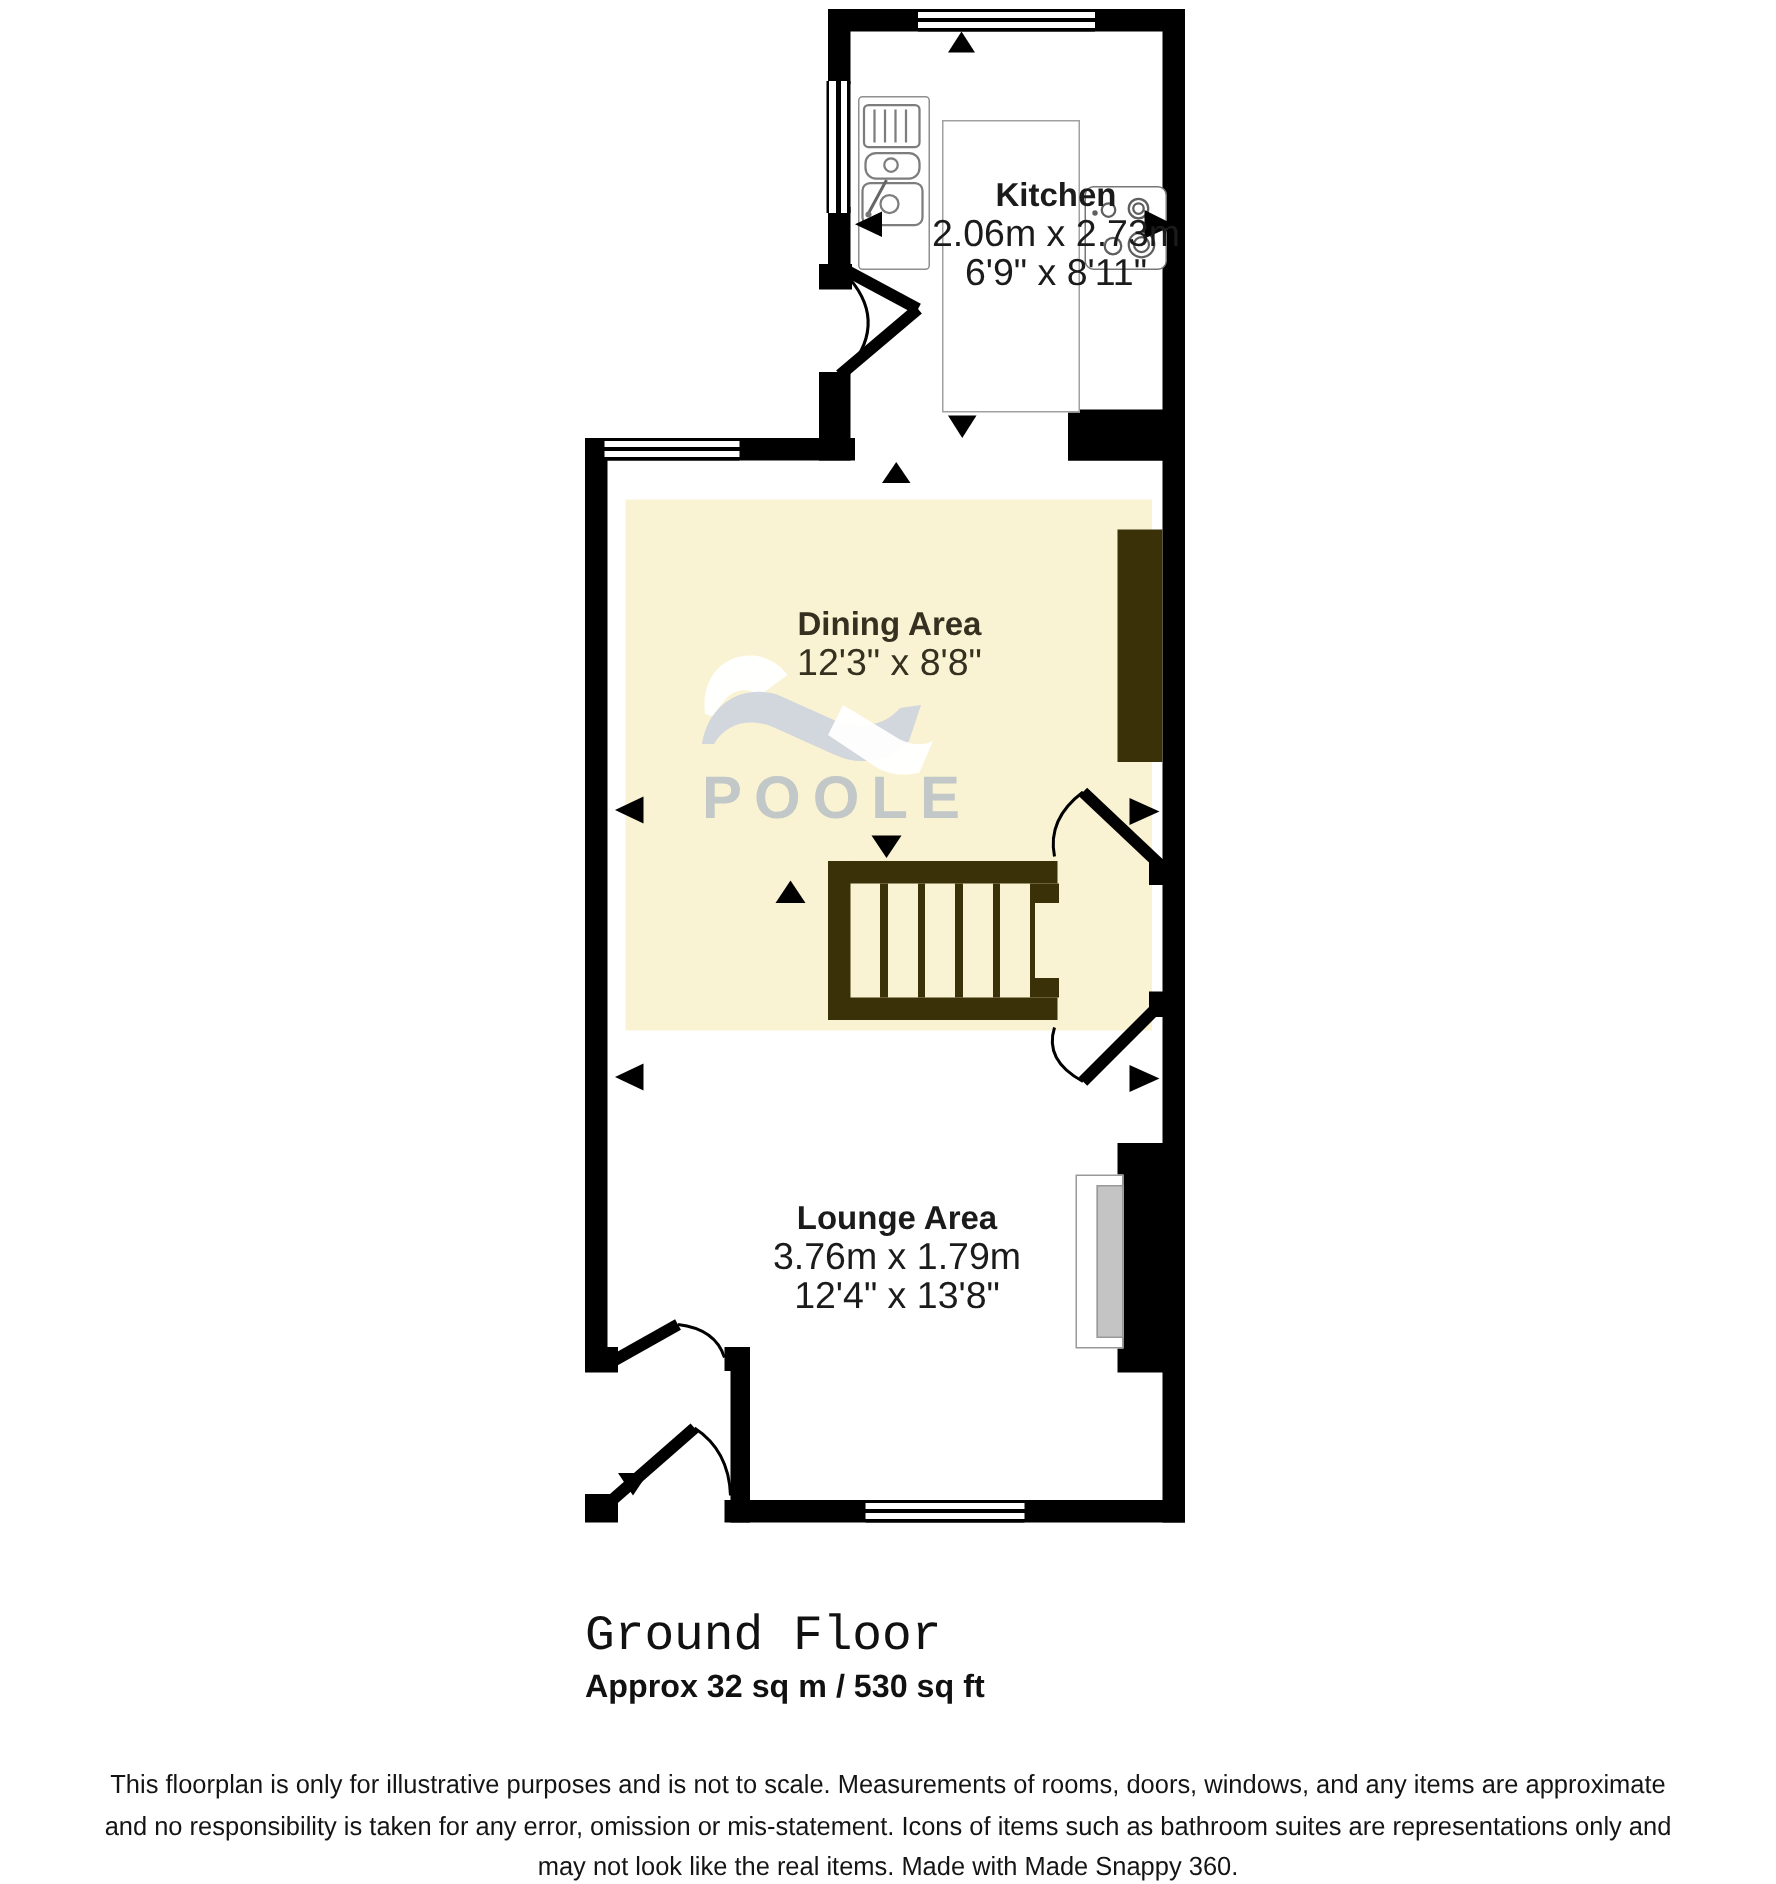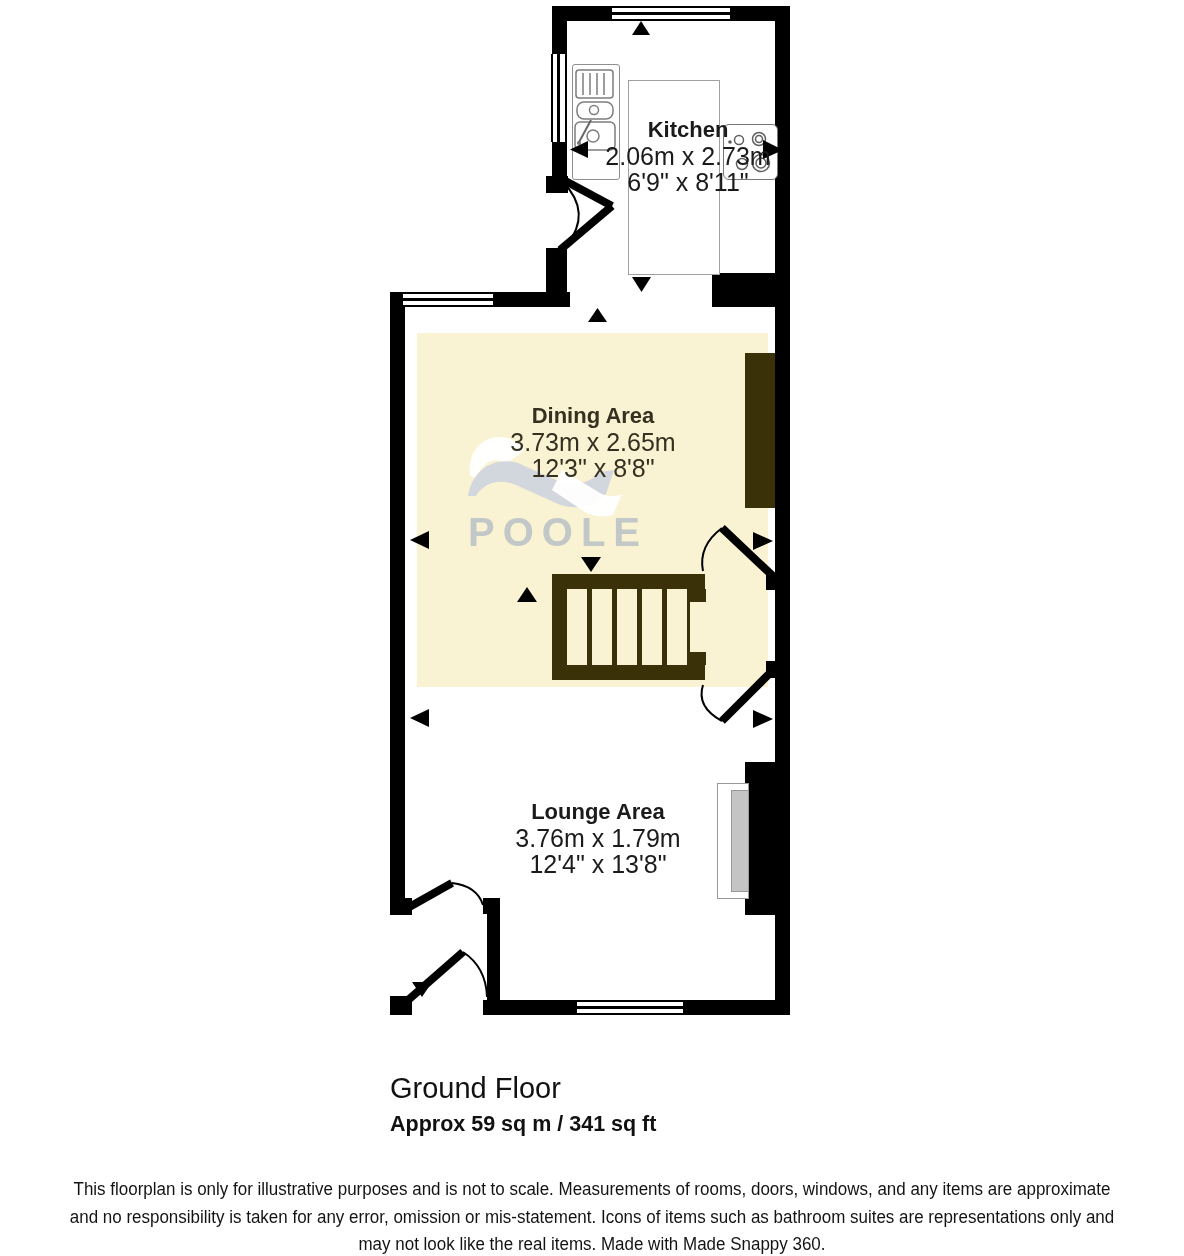--- a/index.html
+++ b/index.html
@@ -14,21 +14,21 @@
   .feature{position:absolute;background:#3a3108;}
   .room-label{position:absolute;text-align:center;color:#1b1b1b;}
   .room-label .nm{font-weight:bold;font-size:22px;line-height:27px;}
   .room-label .dim{font-size:25px;line-height:26px;}
   .dining-text{color:#35301f;}
   .wm-text{position:absolute;font-weight:bold;font-size:40px;letter-spacing:8px;
            color:rgba(158,172,192,0.62);line-height:36px;}
   .steps{position:absolute;background:
     repeating-linear-gradient(90deg,rgba(0,0,0,0) 0 20px,#3a3108 20px 25px);}
   .furn{position:absolute;background:#fff;border:1px solid #a0a0a0;}
-  #floor-label{position:absolute;left:390px;top:1072px;font-size:29px;color:#111;}
+  #floor-label{position:absolute;left:390px;top:1072px;font-size:33px;color:#111;font-family:Liberation Mono, monospace;}
   #area-label{position:absolute;left:390px;top:1112px;font-size:21.5px;font-weight:bold;color:#111;}
   #disclaimer{position:absolute;left:0;top:1176px;width:1184px;text-align:center;
               font-size:17.5px;line-height:27.5px;color:#141414;transform:scaleX(0.97);transform-origin:50% 0;}
   svg{position:absolute;left:0;top:0;}
 </style>
 </head>
 <body>
 
 <div id="canvas">
 
@@ -143,40 +143,39 @@
       <polygon points="429,531 429,549 410,540"></polygon>
       <polygon points="753,532 753,550 773,541"></polygon>
       <polygon points="581,557 601,557 591,572"></polygon>
       <polygon points="517,602 537,602 527,587"></polygon>
       <polygon points="429,709 429,727 410,718"></polygon>
       <polygon points="753,710 753,728 773,719"></polygon>
       <polygon points="412,982 432,982 422,997"></polygon>
     </g>
   </svg>
 
-  <div class="room-label" style="left:568px;top:116px;width:240px;">
+  <div class="room-label" style="left:584px;top:116px;width:240px;">
     <div class="nm">Kitchen</div>
     <div class="dim">2.06m x 2.73m</div>
     <div class="dim">6'9" x 8'11"</div>
   </div>
 
   <div class="room-label dining-text" style="left:473px;top:402px;width:240px;">
     <div class="nm">Dining Area</div>
-    <div class="dim">3.73m x 2.65m</div>
     <div class="dim">12'3" x 8'8"</div>
   </div>
 
   <div class="room-label" style="left:478px;top:786px;width:240px;margin-top:12px;">
     <div class="nm">Lounge Area</div>
     <div class="dim">3.76m x 1.79m</div>
     <div class="dim">12'4" x 13'8"</div>
   </div>
 
   <div id="floor-label">Ground Floor</div>
-  <div id="area-label">Approx 59 sq m / 341 sq ft</div>
+  <div id="area-label">Approx 32 sq m / 530 sq ft</div>
 
   <div id="disclaimer">
     <div>This floorplan is only for illustrative purposes and is not to scale. Measurements of rooms, doors, windows, and any items are approximate</div>
     <div>and no responsibility is taken for any error, omission or mis-statement. Icons of items such as bathroom suites are representations only and</div>
     <div>may not look like the real items. Made with Made Snappy 360.</div>
   </div>
 
 </div>
 
 </body></html>

